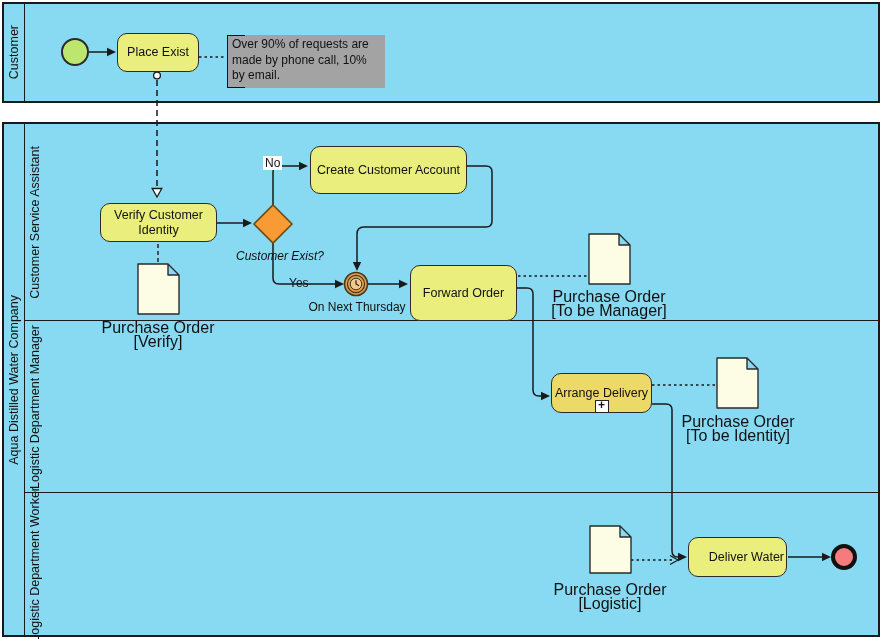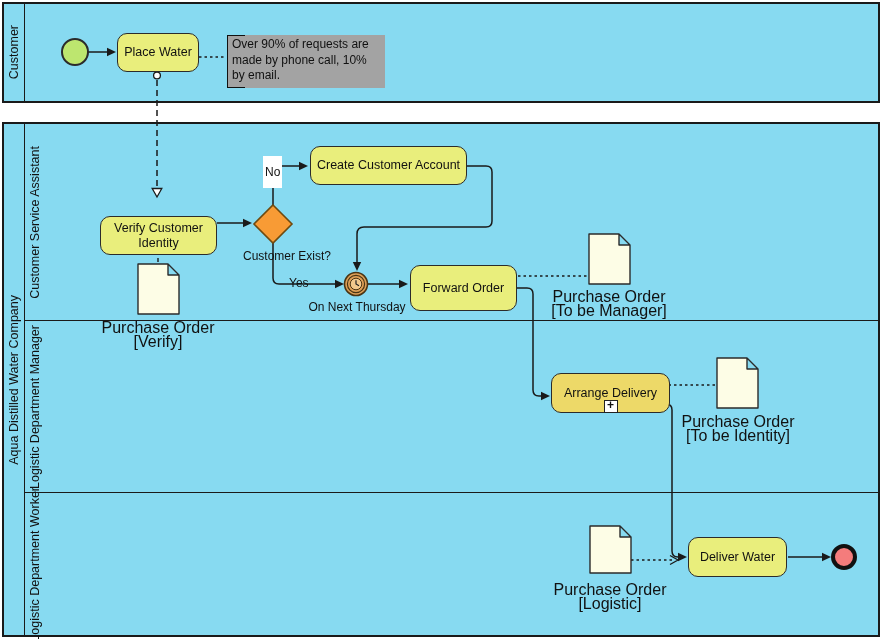--- a/index.html
+++ b/index.html
@@ -15,21 +15,21 @@
   svg.wires{position:absolute;left:0;top:0;z-index:2;pointer-events:none;}
   .task{position:absolute;background:#E9EE7C;border:1.6px solid #2b2b2b;border-radius:10px;
     display:flex;align-items:center;justify-content:center;text-align:center;
     font-size:12.5px;line-height:1.18;box-sizing:border-box;z-index:3;padding:2px;}
   .task.subprocess{background:#EDD968;}
   .sub-marker{position:absolute;bottom:-1px;left:50%;transform:translateX(-50%);width:14px;height:13px;
     background:#fff;border:1.1px solid #222;box-sizing:border-box;font-size:12px;line-height:9px;
     text-align:center;font-weight:bold;color:#111;}
   .flow-label{position:absolute;font-size:12px;z-index:3;}
   .centered{text-align:center;}
-  .white-bg{background:#fff;padding:9px 2px;}
+  .white-bg{background:#fff;padding:0 2px;}
   .doc-label{position:absolute;width:120px;text-align:center;font-size:16px;line-height:14px;z-index:3;}
   .annotation{position:absolute;left:227px;top:35px;width:158px;height:53px;background:#a3a3a3;
     border-left:1.6px solid #111;box-sizing:border-box;z-index:3;}
   .annotation .stub{position:absolute;left:0;width:17px;height:0;border-top:1.6px solid #111;}
   .stub-top{top:0;}
   .stub-bottom{bottom:0;}
   .annotation-text{font-size:12px;line-height:15.5px;padding:2px 0 2px 4px;width:150px;}
 </style>
 </head>
 <body>
@@ -122,48 +122,48 @@
 
     <g fill="#FDFDE6" stroke="#2b2b2b" stroke-width="1.4" stroke-linejoin="round">
       <path d="M 138 264 L 168 264 L 179 275 L 179 314 L 138 314 Z M 168 264 L 168 275 L 179 275"></path>
       <path d="M 589 234 L 619 234 L 630 245 L 630 284 L 589 284 Z M 619 234 L 619 245 L 630 245"></path>
       <path d="M 717 358 L 747 358 L 758 369 L 758 408 L 717 408 Z M 747 358 L 747 369 L 758 369"></path>
       <path d="M 590 526 L 620 526 L 631 537 L 631 573 L 590 573 Z M 620 526 L 620 537 L 631 537"></path>
     </g>
   </svg>
 
   <div class="task" style="left:117px;top:33px;width:82px;height:39px;">
-    <span>Place Water</span>
+    <span>Place Exist</span>
   </div>
-  <div class="task" style="left:100px;top:216px;width:117px;height:39px;">
+  <div class="task" style="left:100px;top:203px;width:117px;height:39px;">
     <span>Verify Customer Identity</span>
   </div>
-  <div class="task" style="left:310px;top:146px;width:157px;height:39px;">
+  <div class="task" style="left:310px;top:146px;width:157px;height:48px;">
     <span>Create Customer Account</span>
   </div>
-  <div class="task" style="left:410px;top:265px;width:107px;height:46px;">
+  <div class="task" style="left:410px;top:265px;width:107px;height:56px;">
     <span>Forward Order</span>
   </div>
-  <div class="task subprocess" style="left:551px;top:373px;width:119px;height:40px;align-items:center;">
+  <div class="task subprocess" style="left:551px;top:373px;width:101px;height:40px;align-items:center;">
     <span>Arrange Delivery</span>
     <span class="sub-marker">+</span>
   </div>
-  <div class="task" style="left:688px;top:537px;width:99px;height:40px;">
+  <div class="task" style="left:688px;top:537px;width:99px;height:40px;justify-content:flex-end;">
     <span>Deliver Water</span>
   </div>
 
   <div class="annotation">
     <i class="stub stub-top"></i>
     <i class="stub stub-bottom"></i>
     <div class="annotation-text">Over 90% of requests are made by phone call, 10% by email.</div>
   </div>
 
   <div class="flow-label white-bg" style="left:263px;top:156px;">No</div>
   <div class="flow-label" style="left:289px;top:276px;">Yes</div>
-  <div class="flow-label centered" style="left:217px;top:249px;width:140px;">Customer Exist?</div>
+  <div class="flow-label centered" style="left:210px;top:249px;width:140px;font-style:italic;">Customer Exist?</div>
   <div class="flow-label centered" style="left:287px;top:300px;width:140px;">On Next Thursday</div>
 
   <div class="doc-label" style="left:98px;top:321px;">
     <div>Purchase Order</div>
     <div>[Verify]</div>
   </div>
   <div class="doc-label" style="left:549px;top:290px;">
     <div>Purchase Order</div>
     <div>[To be Manager]</div>
   </div>

